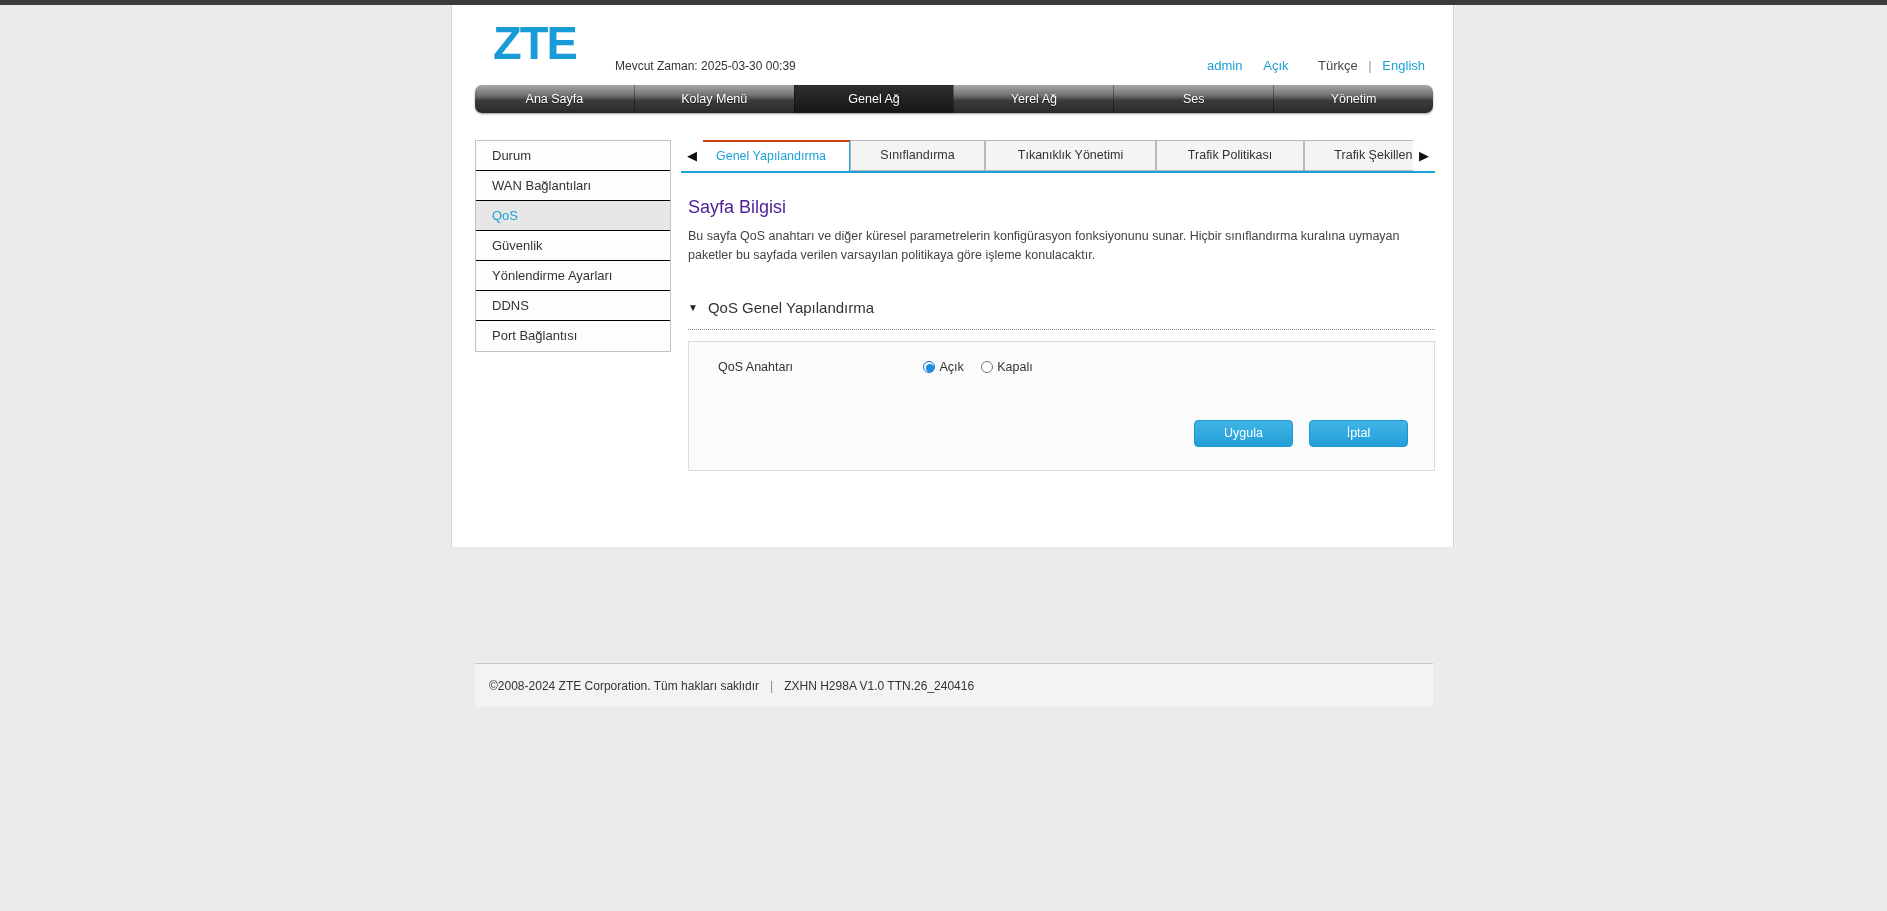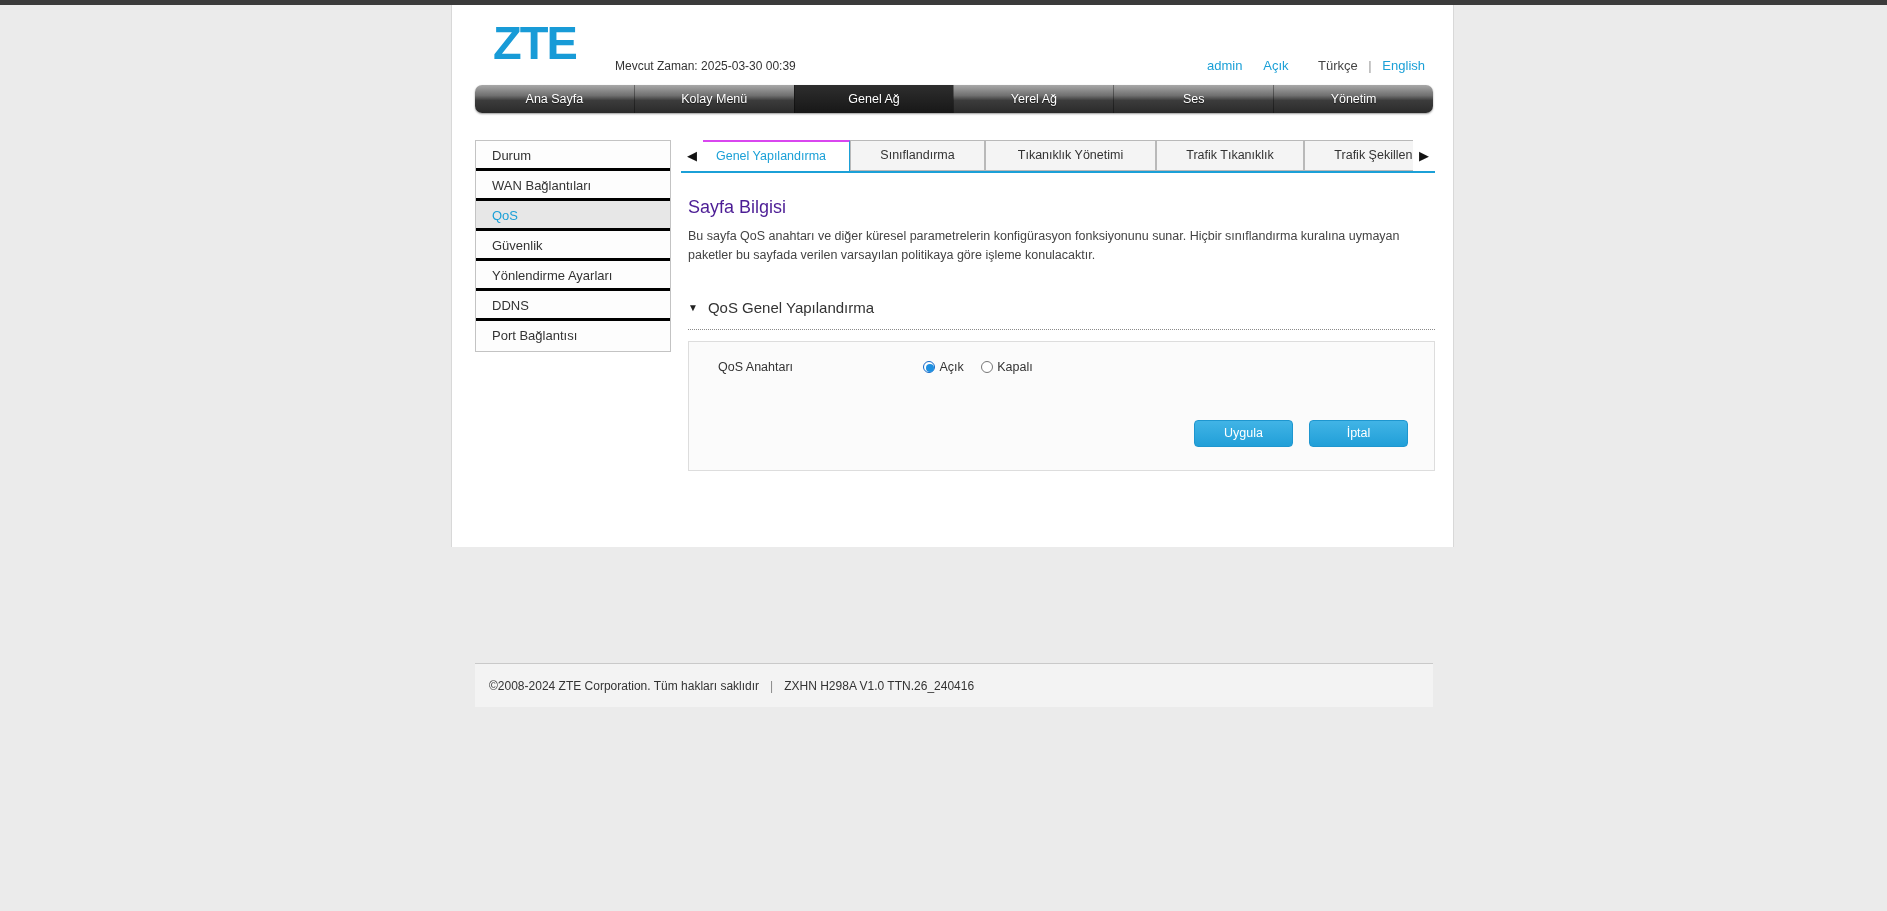--- a/index.html
+++ b/index.html
@@ -42,21 +42,21 @@
   }
   .nav-item:first-child { border-left:none; }
   .nav-item.active { background:linear-gradient(180deg,#2e2e2e 0%,#171717 100%); }
   
   .sidebar {
     position:absolute; left:23px; top:135px; width:196px;
     border:1px solid #c3c3c3; background:#fff;
   }
   .side-item {
     height:30px; line-height:30px; padding-left:16px;
-    font-size:13px; color:#333; border-bottom:3px solid #000000; cursor:pointer;
+    font-size:13px; color:#333; border-bottom:1px solid #000000; cursor:pointer;
     background:#fdfdfd;
   }
   .side-item:last-child { border-bottom:none; }
   .side-item.active { background:#e7e7e7; color:#1ba0d7; }
   
   .tabstrip { position:absolute; left:229px; top:135px; width:754px; height:31px; }
   .tabstrip::after {
     content:""; position:absolute; left:0; right:0; bottom:-2px; height:2px;
     background:#1ba0d7; z-index:0;
   }
@@ -72,21 +72,21 @@
     overflow:hidden; white-space:nowrap; font-size:0;
   }
   .tab {
     display:inline-block; vertical-align:top; height:31px; line-height:29px;
     text-align:center; font-size:12.5px; color:#333;
     background:#f4f4f4; border:1px solid #b9b9b9; cursor:pointer;
   }
   .tab.active {
     position:relative; z-index:1; height:33px;
     background:#fff; color:#1ba0d7;
-    border:1px solid #1ba0d7; border-top:2px solid #d946ef; border-bottom:none;
+    border:1px solid #1ba0d7; border-top:2px solid #c2410c; border-bottom:none;
   }
   .tab-0 { width:158px; margin-left:-11px; }
   .tab-1 { width:135px; }
   .tab-2 { width:171px; }
   .tab-3 { width:148px; }
   .tab-4 { width:170px; }
   
   .main-body { position:absolute; left:236px; top:192px; width:747px; }
   .page-title { margin:0; font-size:18px; font-weight:400; color:#4c1d95; }
   .page-desc { margin:9px 0 0; font-size:12.5px; color:#444; line-height:1.55; width:745px; }
@@ -164,21 +164,21 @@
     <div class="side-item">DDNS</div>
     <div class="side-item">Port Bağlantısı</div>
   </div>
 
   <div class="tabstrip">
     <div class="tab-arrow left">◀</div>
     <div class="tabs-viewport">
       <div class="tab tab-0 active">Genel Yapılandırma</div>
       <div class="tab tab-1">Sınıflandırma</div>
       <div class="tab tab-2">Tıkanıklık Yönetimi</div>
-      <div class="tab tab-3">Trafik Tıkanıklık</div>
+      <div class="tab tab-3">Trafik Politikası</div>
       <div class="tab tab-4">Trafik Şekillendirme</div>
     </div>
     <div class="tab-arrow right">▶</div>
   </div>
 
   <div class="main-body">
     <h1 class="page-title">Sayfa Bilgisi</h1>
     <p class="page-desc">Bu sayfa QoS anahtarı ve diğer küresel parametrelerin konfigürasyon fonksiyonunu sunar. Hiçbir sınıflandırma kuralına uymayan paketler bu sayfada verilen varsayılan politikaya göre işleme konulacaktır.</p>
 
     <div class="section-head">

